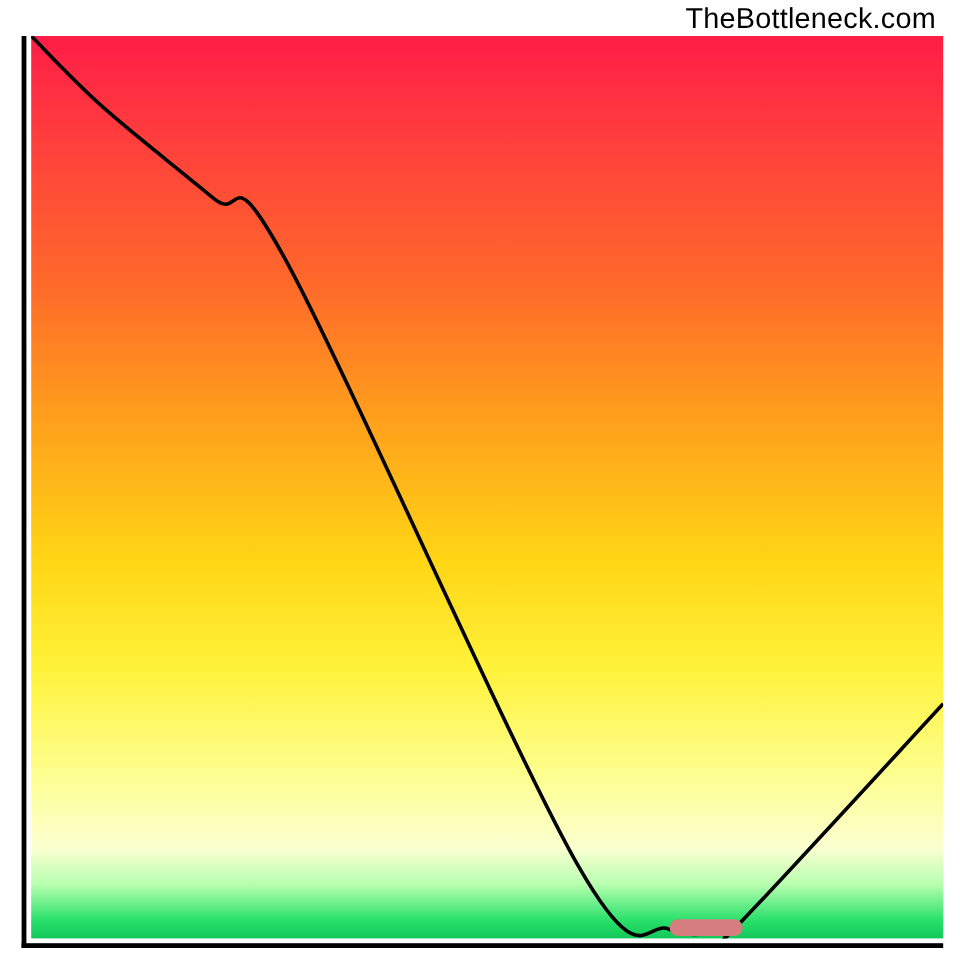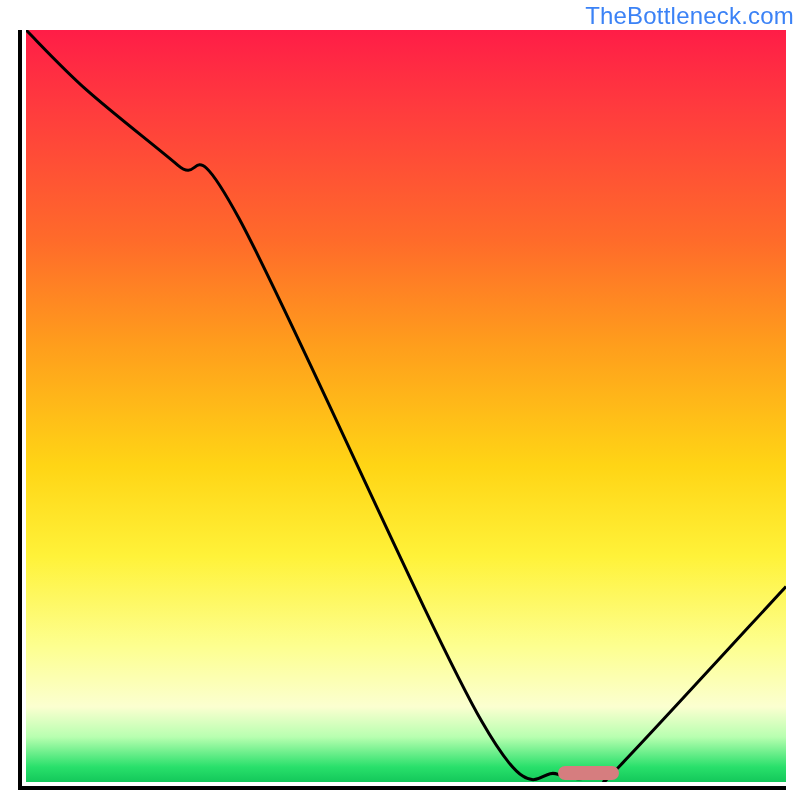--- a/index.html
+++ b/index.html
@@ -12,22 +12,22 @@
     font-family: Arial, Helvetica, sans-serif;
   }
   .chart-wrap {
     position: relative;
     width: 800px;
     height: 800px;
   }
   .watermark {
     position: absolute;
     top: 2px;
-    right: 6px;
-    color: #3b82f6;
+    right: 20px;
+    color: #000000;
     font-size: 24px;
     font-weight: 500;
     letter-spacing: 0.2px;
     user-select: none;
   }
   .plot-frame {
     position: absolute;
     left: 18px;
     top: 30px;
     width: 768px;

